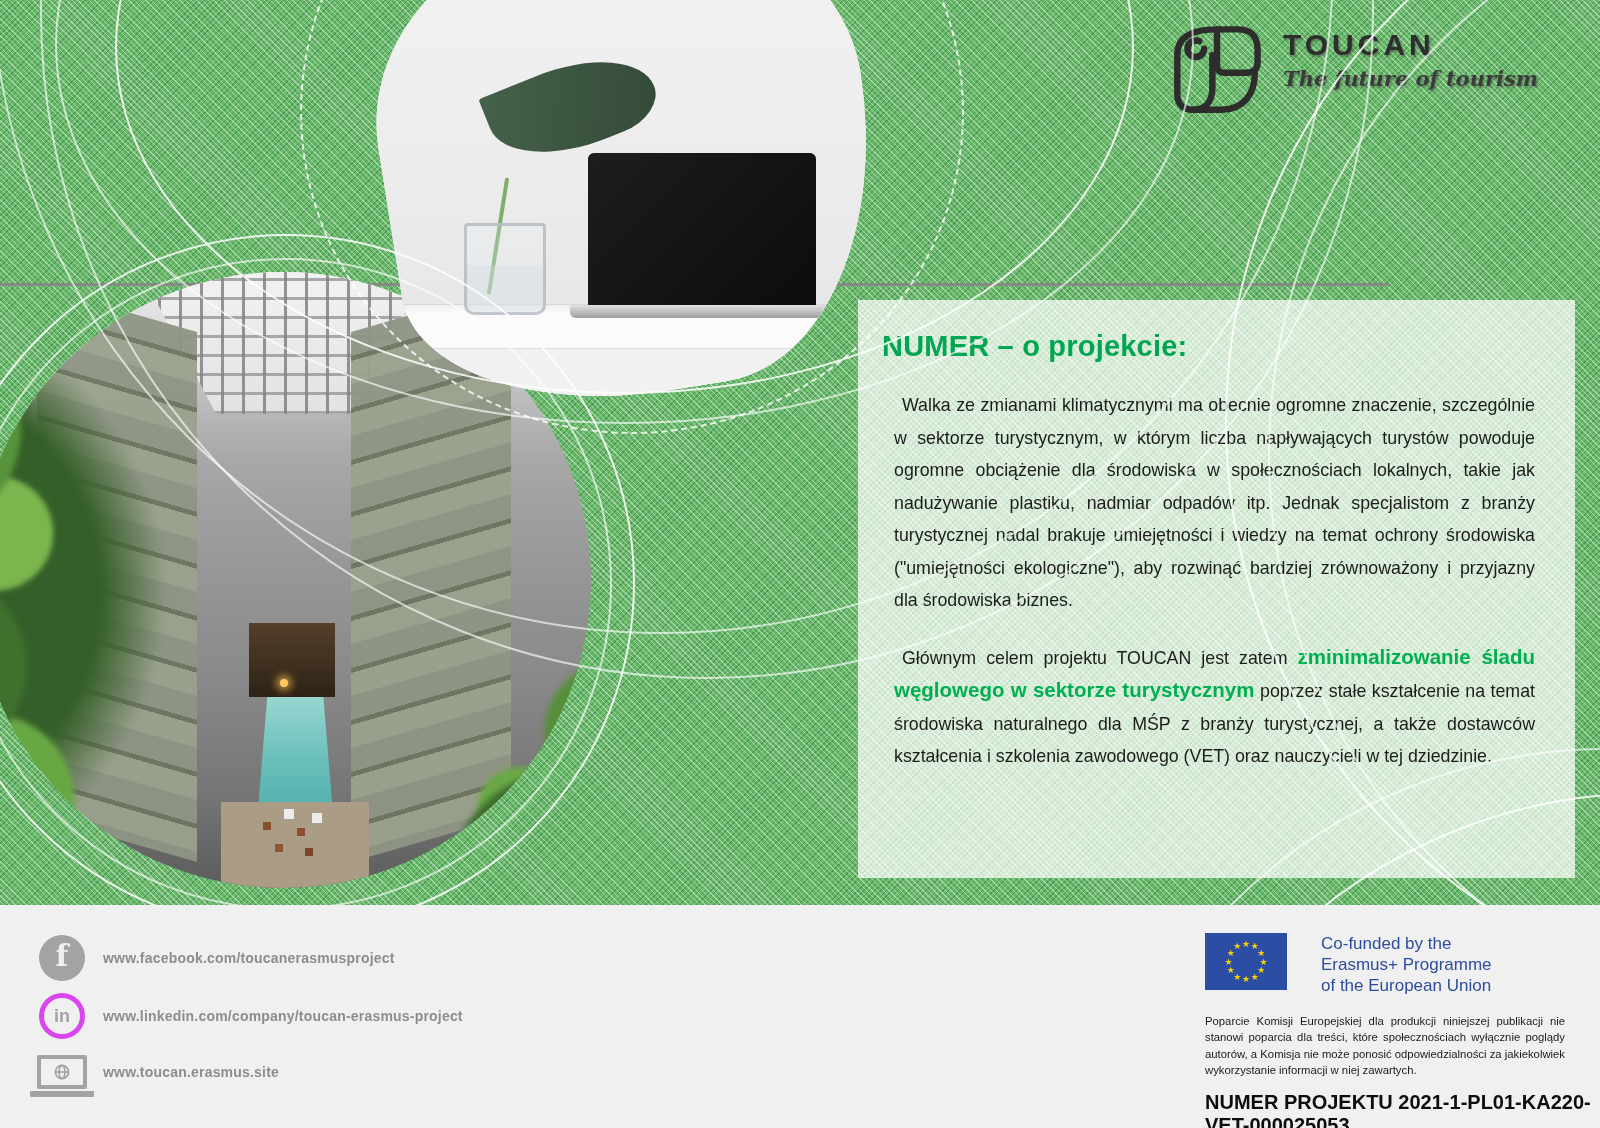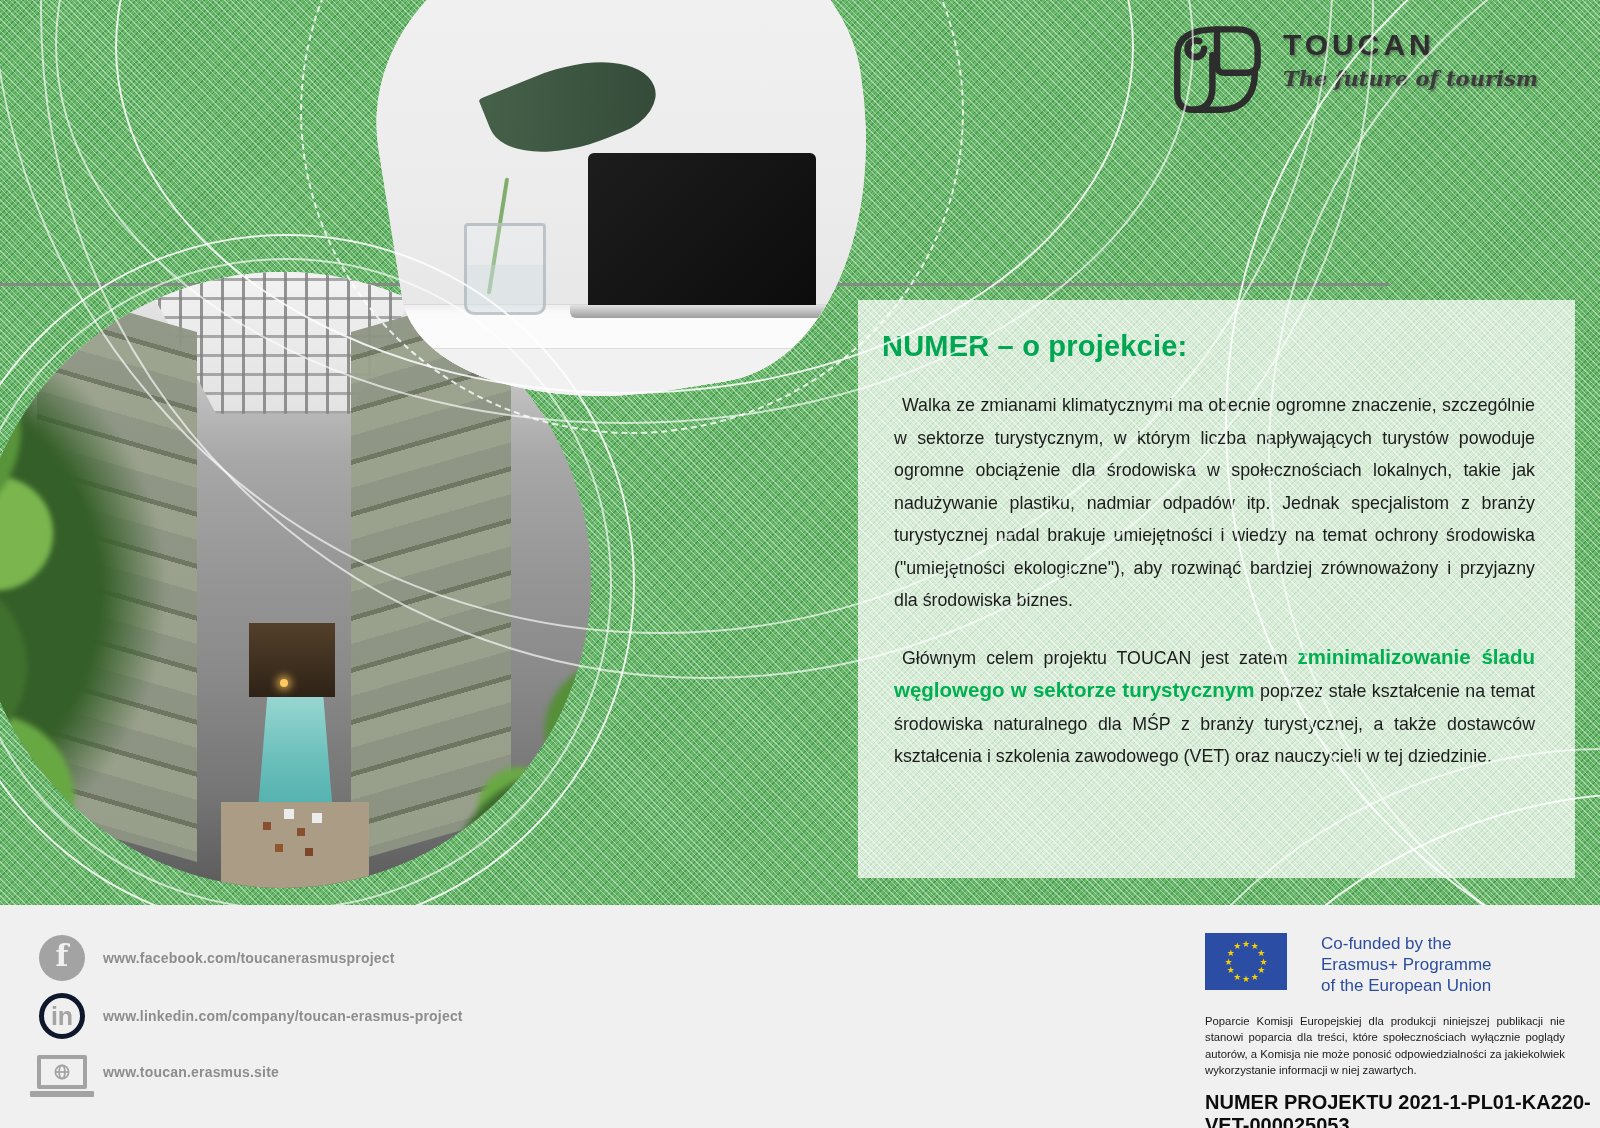--- a/index.html
+++ b/index.html
@@ -106,22 +106,22 @@
     font-size:21px;color:#3b3b3b;text-shadow:1.5px 1.5px 2px rgba(70,70,70,.45);line-height:25px;}
   .tag1{top:44px;} .tag2{top:69px;}
 
   
   .footer{position:absolute;left:0;top:905px;width:1600px;height:223px;background:#f0f0f1;z-index:10;}
   .social{position:absolute;left:33px;display:flex;align-items:center;gap:12px;}
   .s1{top:27px;} .s2{top:85px;} .s3{top:141px;}
   .iconbox{width:58px;height:52px;display:flex;align-items:center;justify-content:center;flex:none;}
   .icon-fb{width:46px;height:46px;border-radius:50%;background:#a3a3a3;color:#f0f0f1;display:flex;align-items:center;justify-content:center;
     font-family:"DejaVu Serif",serif;font-weight:bold;font-size:30px;line-height:1;padding-bottom:4px;box-sizing:border-box;}
-  .icon-li{width:46px;height:46px;border-radius:50%;border:5px solid #0f172a;box-sizing:border-box;color:#a3a3a3;
-    display:flex;align-items:center;justify-content:center;font-weight:bold;font-size:25px;}
+  .icon-li{width:46px;height:46px;border-radius:50%;border:5px solid #d946ef;box-sizing:border-box;color:#a3a3a3;
+    display:flex;align-items:center;justify-content:center;font-weight:bold;font-size:18px;}
   .icon-web{width:50px;height:34px;border:4px solid #a3a3a3;border-radius:2px;box-sizing:border-box;position:relative;
     display:flex;align-items:center;justify-content:center;}
   .icon-web::after{content:"";position:absolute;left:-11px;right:-11px;bottom:-12px;height:6px;background:#a3a3a3;border-radius:1px;}
   .social-label{font-size:14px;font-weight:bold;color:#8d8d8d;letter-spacing:.2px;}
 
   .eu-flag{position:absolute;left:1205px;top:28px;}
   .eu-text{position:absolute;left:1302px;top:28px;font-size:17px;line-height:21px;color:#2d4d9c;margin-left:19px;}
   .disclaimer{position:absolute;left:1205px;top:108px;width:360px;font-size:11.3px;line-height:16.4px;color:#1a1a1a;text-align:justify;}
   .proj-num{position:absolute;left:1205px;top:186px;font-size:20px;font-weight:bold;color:#0d0d0d;}
 </style>

